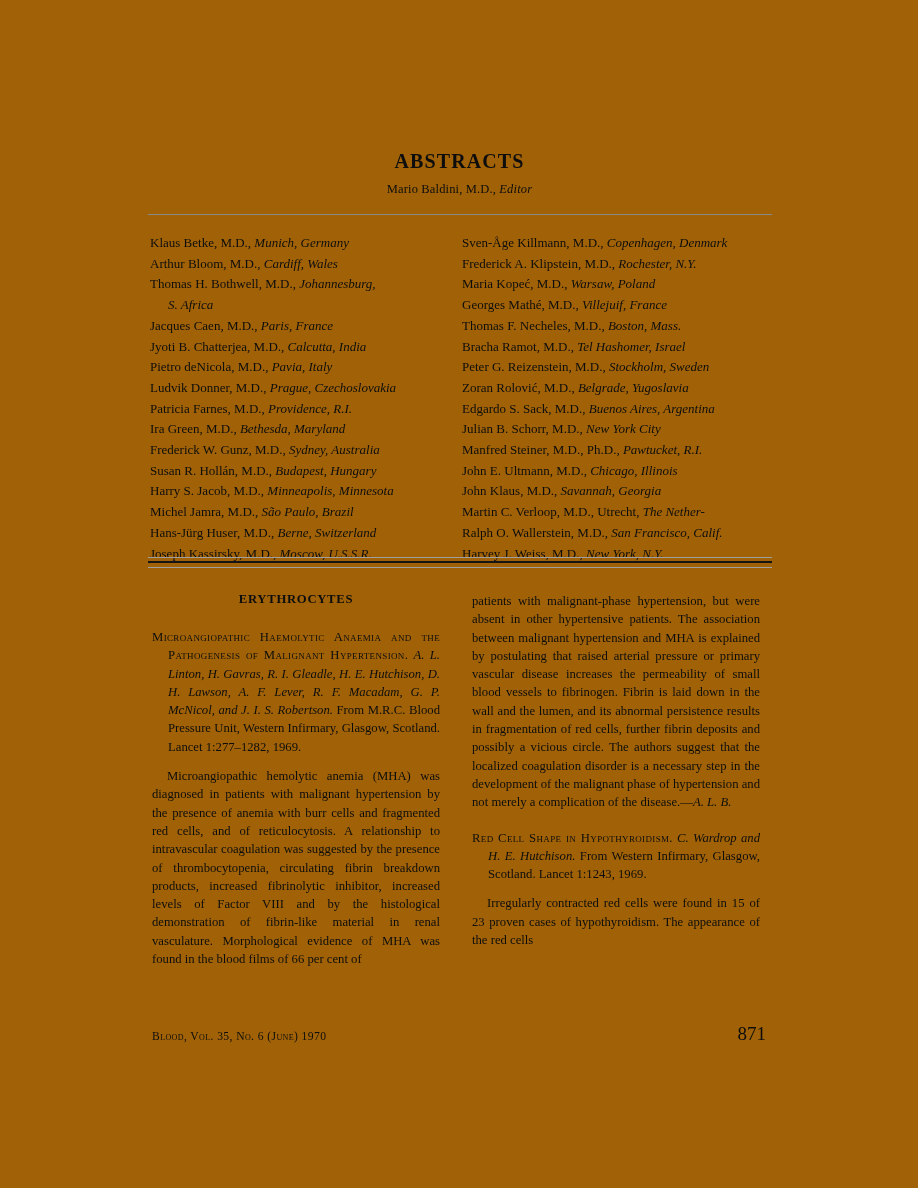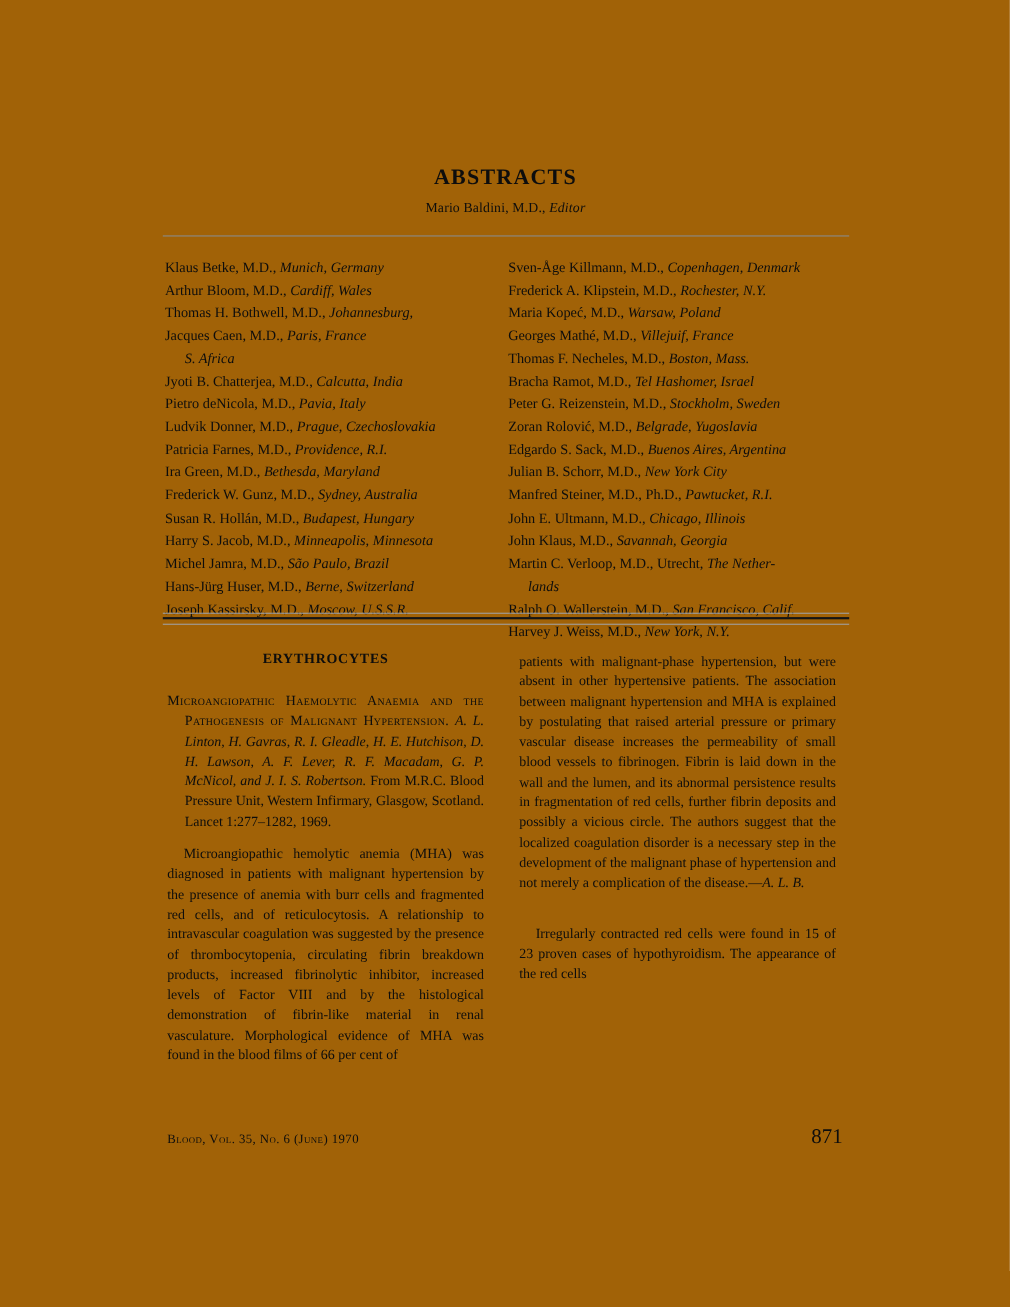--- a/index.html
+++ b/index.html
@@ -179,22 +179,22 @@
     </div>
   </div>
 
   <div class="rule-thin rule-top"></div>
 
   <div class="board">
     <div class="board-col" id="board-left">
         <div class="board-entry"><span>Klaus Betke, M.D.,</span> <span class="place">Munich, Germany</span></div>
         <div class="board-entry"><span>Arthur Bloom, M.D.,</span> <span class="place">Cardiff, Wales</span></div>
         <div class="board-entry"><span>Thomas H. Bothwell, M.D.,</span> <span class="place">Johannesburg,</span></div>
+        <div class="board-entry cont place" style="font-style: italic;">S. Africa</div>
         <div class="board-entry"><span>Jacques Caen, M.D.,</span> <span class="place">Paris, France</span></div>
-        <div class="board-entry cont place" style="font-style: italic;">S. Africa</div>
         <div class="board-entry"><span>Jyoti B. Chatterjea, M.D.,</span> <span class="place">Calcutta, India</span></div>
         <div class="board-entry"><span>Pietro deNicola, M.D.,</span> <span class="place">Pavia, Italy</span></div>
         <div class="board-entry"><span>Ludvik Donner, M.D.,</span> <span class="place">Prague, Czechoslovakia</span></div>
         <div class="board-entry"><span>Patricia Farnes, M.D.,</span> <span class="place">Providence, R.I.</span></div>
         <div class="board-entry"><span>Ira Green, M.D.,</span> <span class="place">Bethesda, Maryland</span></div>
         <div class="board-entry"><span>Frederick W. Gunz, M.D.,</span> <span class="place">Sydney, Australia</span></div>
         <div class="board-entry"><span>Susan R. Hollán, M.D.,</span> <span class="place">Budapest, Hungary</span></div>
         <div class="board-entry"><span>Harry S. Jacob, M.D.,</span> <span class="place">Minneapolis, Minnesota</span></div>
         <div class="board-entry"><span>Michel Jamra, M.D.,</span> <span class="place">São Paulo, Brazil</span></div>
         <div class="board-entry"><span>Hans-Jürg Huser, M.D.,</span> <span class="place">Berne, Switzerland</span></div>
@@ -208,21 +208,20 @@
         <div class="board-entry"><span>Thomas F. Necheles, M.D.,</span> <span class="place">Boston, Mass.</span></div>
         <div class="board-entry"><span>Bracha Ramot, M.D.,</span> <span class="place">Tel Hashomer, Israel</span></div>
         <div class="board-entry"><span>Peter G. Reizenstein, M.D.,</span> <span class="place">Stockholm, Sweden</span></div>
         <div class="board-entry"><span>Zoran Rolović, M.D.,</span> <span class="place">Belgrade, Yugoslavia</span></div>
         <div class="board-entry"><span>Edgardo S. Sack, M.D.,</span> <span class="place">Buenos Aires, Argentina</span></div>
         <div class="board-entry"><span>Julian B. Schorr, M.D.,</span> <span class="place">New York City</span></div>
         <div class="board-entry"><span>Manfred Steiner, M.D., Ph.D.,</span> <span class="place">Pawtucket, R.I.</span></div>
         <div class="board-entry"><span>John E. Ultmann, M.D.,</span> <span class="place">Chicago, Illinois</span></div>
         <div class="board-entry"><span>John Klaus, M.D.,</span> <span class="place">Savannah, Georgia</span></div>
         <div class="board-entry"><span>Martin C. Verloop, M.D., Utrecht,</span> <span class="place">The Nether-</span></div>
-        <div class="board-entry cont place" style="font-style: italic;">lands</div>
         <div class="board-entry"><span>Ralph O. Wallerstein, M.D.,</span> <span class="place">San Francisco, Calif.</span></div>
         <div class="board-entry"><span>Harvey J. Weiss, M.D.,</span> <span class="place">New York, N.Y.</span></div>
       </div>
   </div>
 
   <div class="rule-triple">
     <div class="r1"></div>
     <div class="r2"></div>
     <div class="r3"></div>
   </div>
@@ -241,20 +240,25 @@
       <p class="abs-body">Microangiopathic hemolytic anemia (MHA) was diagnosed in patients with malignant hypertension by the presence of anemia with burr cells and fragmented red cells, and of reticulocytosis. A relationship to intravascular coagulation was suggested by the presence of thrombocytopenia, circulating fibrin breakdown products, increased fibrinolytic inhibitor, increased levels of Factor VIII and by the histological demonstration of fibrin-like material in renal vasculature. Morphological evidence of MHA was found in the blood films of 66 per cent of</p>
     </div>
 
     <div class="col col-right">
       <p class="abs-body nofirst">
         <span>patients with malignant-phase hypertension, but were absent in other hypertensive patients. The association between malignant hypertension and MHA is explained by postulating that raised arterial pressure or primary vascular disease increases the permeability of small blood vessels to fibrinogen. Fibrin is laid down in the wall and the lumen, and its abnormal persistence results in fragmentation of red cells, further fibrin deposits and possibly a vicious circle. The authors suggest that the localized coagulation disorder is a necessary step in the development of the malignant phase of hypertension and not merely a complication of the disease.—</span><span class="sig">A. L. B.</span>
       </p>
 
       <div class="gap-block"></div>
 
+      <p class="abs-title">
+        <span class="sc">Red Cell Shape in Hypothyroidism.</span>
+        <span class="auth">C. Wardrop and H. E. Hutchison.</span>
+        <span>From Western Infirmary, Glasgow, Scotland. Lancet 1:1243, 1969.</span>
+      </p>
 
       <p class="abs-body">Irregularly contracted red cells were found in 15 of 23 proven cases of hypothyroidism. The appearance of the red cells</p>
     </div>
 
   </div>
 
   <div class="footer">
     <div class="footer-left">
       <span class="sc">Blood, Vol. 35, No. 6 (June) 1970</span>
     </div>

